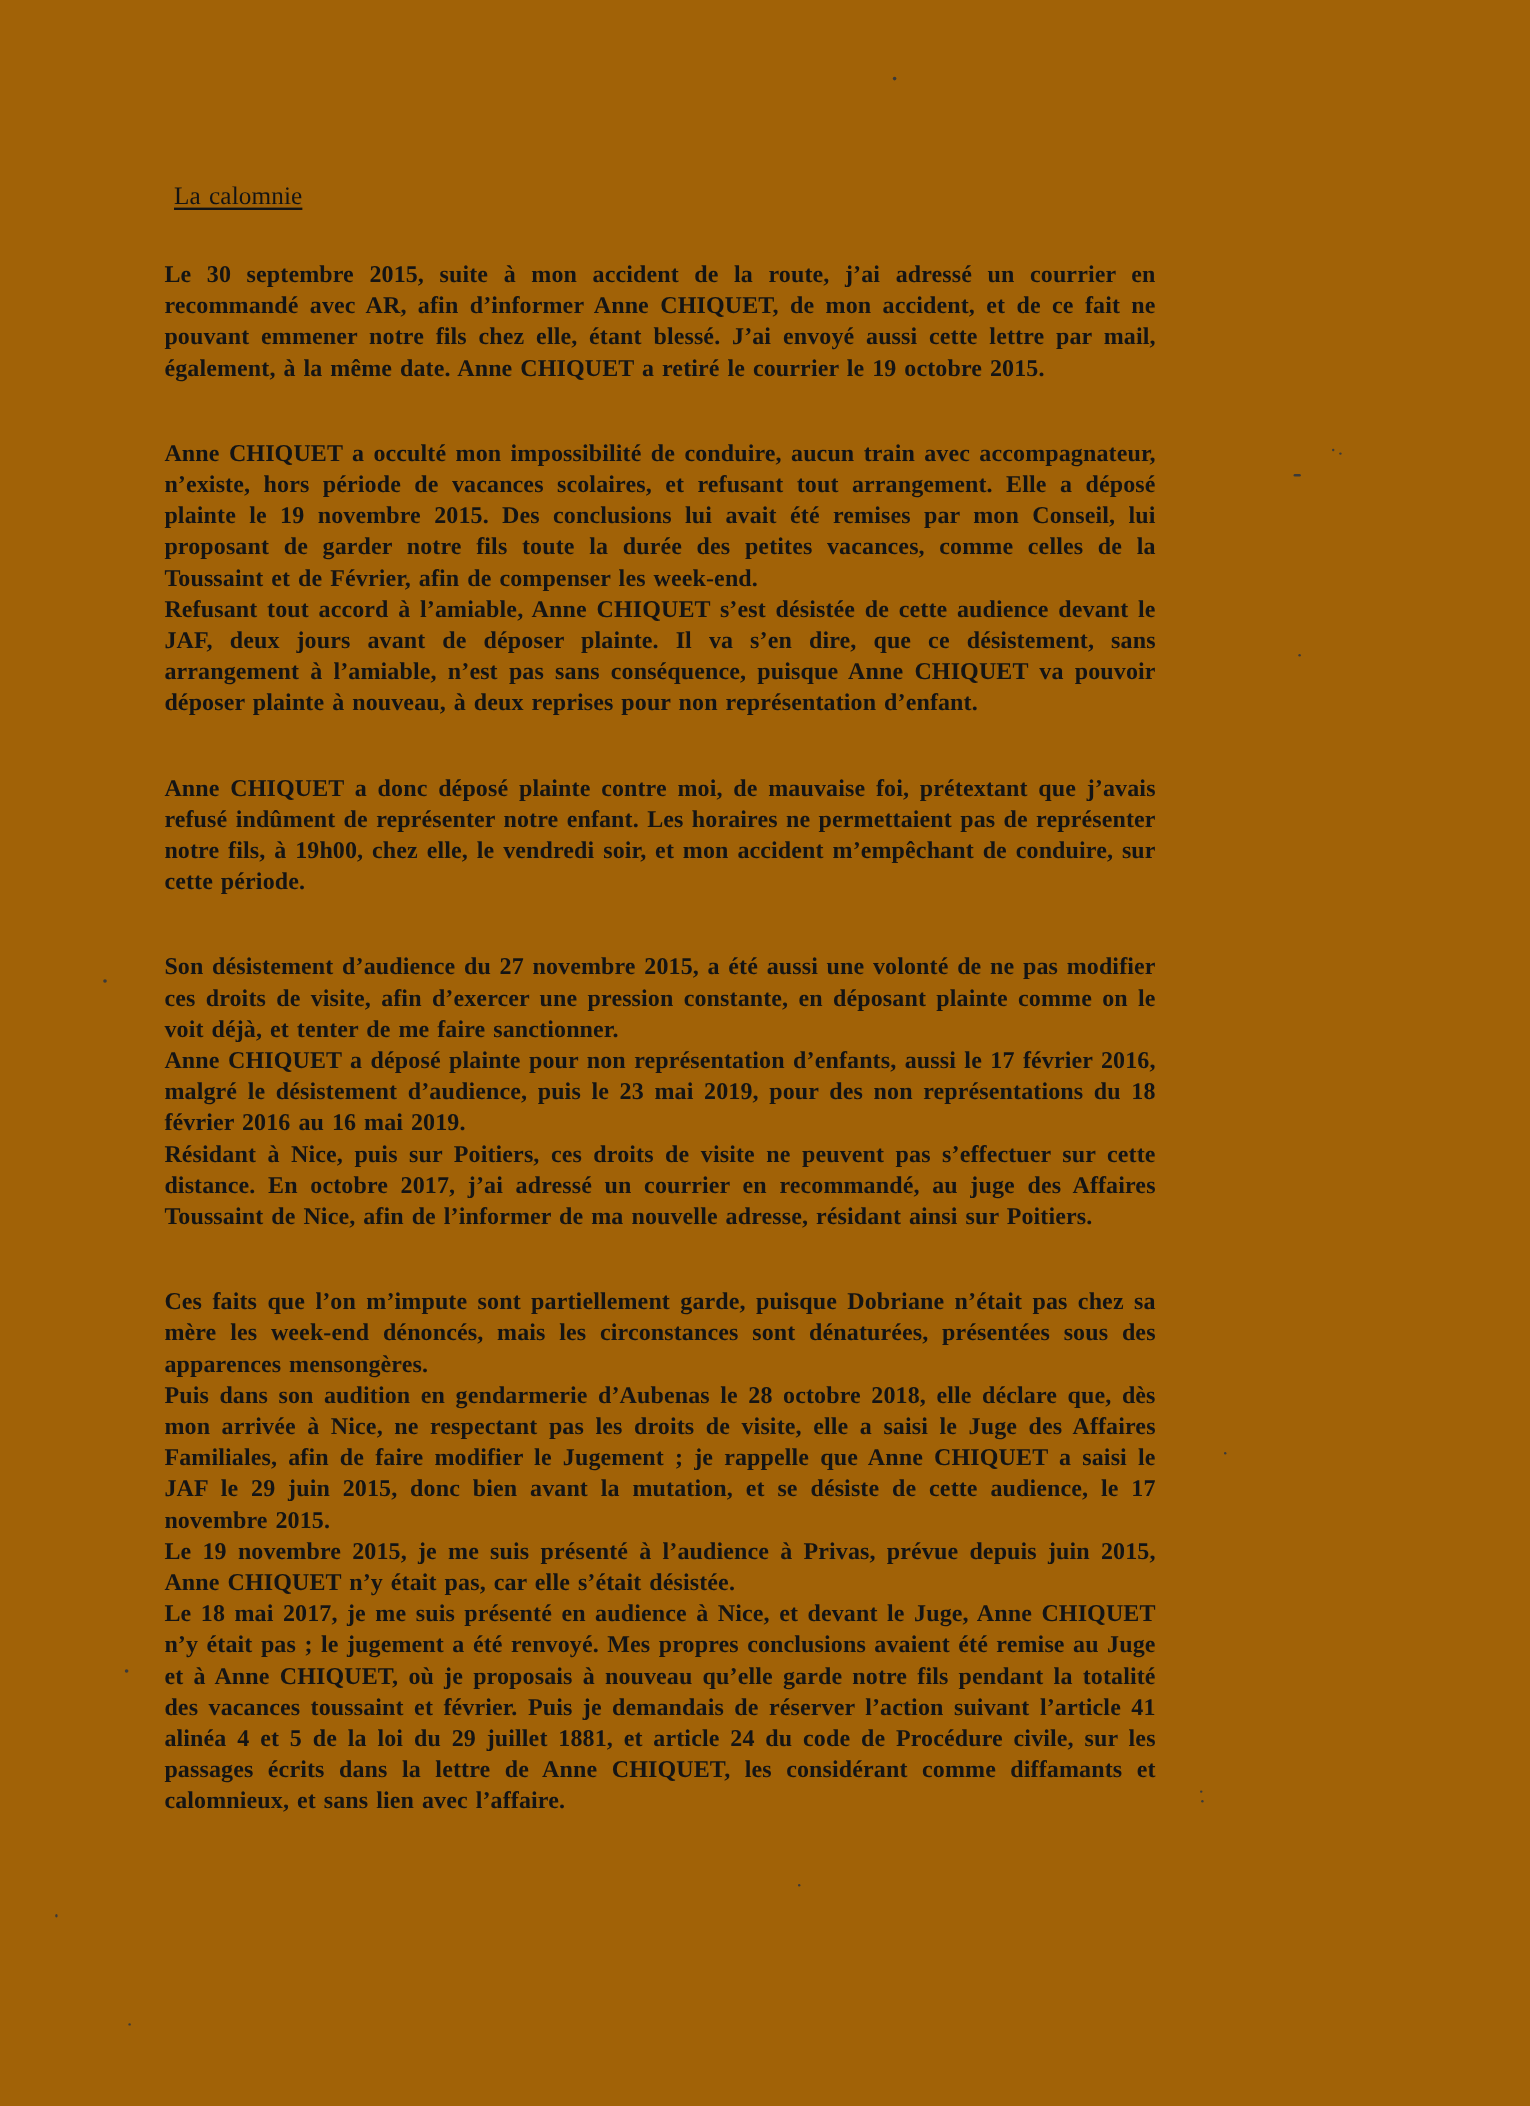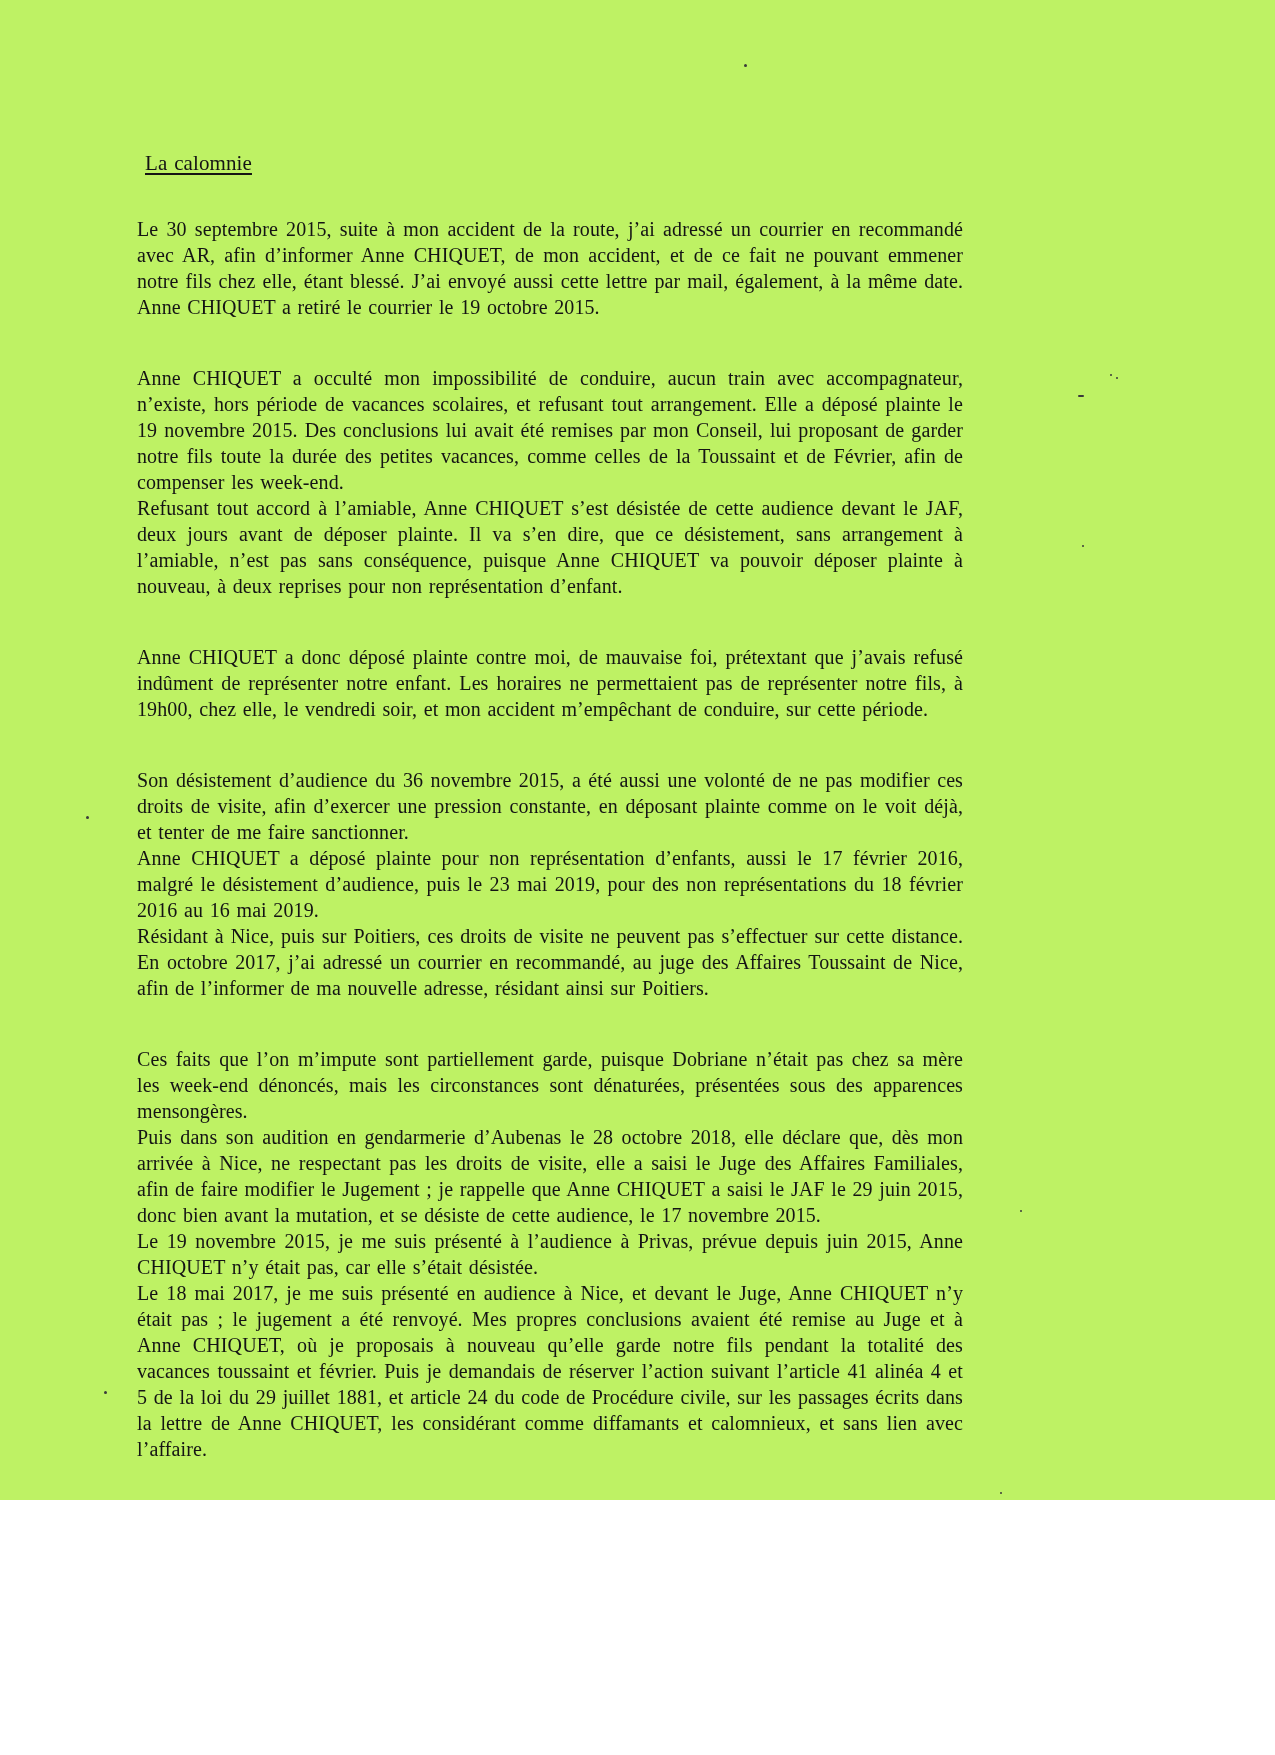--- a/index.html
+++ b/index.html
@@ -3,22 +3,22 @@
 <meta charset="utf-8">
 <style>
   html, body {
     margin: 0;
     padding: 0;
     background: #ffffff;
   }
   .page {
     position: relative;
     width: 1275px;
-    height: 1500px;
-    background: #bef264;
+    height: 1755px;
+    background: #a16207;
     overflow: hidden;
     font-family: "Liberation Serif", "DejaVu Serif", serif;
     color: #141414;
   }
   .content {
     position: absolute;
     left: 137px;
     top: 150px;
     width: 826px;
     font-size: 20px;
@@ -36,20 +36,21 @@
     text-align: left;
   }
   .group {
     margin: 0 0 45px 0;
   }
   .group:last-child {
     margin-bottom: 0;
   }
   .group p {
     margin: 0;
+    font-weight: bold;
   }
   
   .speck {
     position: absolute;
     background: #3a3a3a;
     border-radius: 50%;
   }
   .s1  { left: 744px; top: 64px;  width: 3px; height: 3px; }
   .s2  { left: 1110px; top: 374px; width: 2px; height: 2px; }
   .s3  { left: 1116px; top: 377px; width: 2px; height: 2px; }
@@ -80,21 +81,21 @@
     <div class="group">
       <p>Anne CHIQUET a occulté mon impossibilité de conduire, aucun train avec accompagnateur, n’existe, hors période de vacances scolaires, et refusant tout arrangement. Elle a déposé plainte le 19 novembre 2015. Des conclusions lui avait été remises par mon Conseil, lui proposant de garder notre fils toute la durée des petites vacances, comme celles de la Toussaint et de Février, afin de compenser les week-end.</p>
       <p>Refusant tout accord à l’amiable, Anne CHIQUET s’est désistée de cette audience devant le JAF, deux jours avant de déposer plainte. Il va s’en dire, que ce désistement, sans arrangement à l’amiable, n’est pas sans conséquence, puisque Anne CHIQUET va pouvoir déposer plainte à nouveau, à deux reprises pour non représentation d’enfant.</p>
     </div>
 
     <div class="group">
       <p>Anne CHIQUET a donc déposé plainte contre moi, de mauvaise foi, prétextant que j’avais refusé indûment de représenter notre enfant. Les horaires ne permettaient pas de représenter notre fils, à 19h00, chez elle, le vendredi soir, et mon accident m’empêchant de conduire, sur cette période.</p>
     </div>
 
     <div class="group">
-      <p>Son désistement d’audience du 36 novembre 2015, a été aussi une volonté de ne pas modifier ces droits de visite, afin d’exercer une pression constante, en déposant plainte comme on le voit déjà, et tenter de me faire sanctionner.</p>
+      <p>Son désistement d’audience du 27 novembre 2015, a été aussi une volonté de ne pas modifier ces droits de visite, afin d’exercer une pression constante, en déposant plainte comme on le voit déjà, et tenter de me faire sanctionner.</p>
       <p>Anne CHIQUET a déposé plainte pour non représentation d’enfants, aussi le 17 février 2016, malgré le désistement d’audience, puis le 23 mai 2019, pour des non représentations du 18 février 2016 au 16 mai 2019.</p>
       <p>Résidant à Nice, puis sur Poitiers, ces droits de visite ne peuvent pas s’effectuer sur cette distance. En octobre 2017, j’ai adressé un courrier en recommandé, au juge des Affaires Toussaint de Nice, afin de l’informer de ma nouvelle adresse, résidant ainsi sur Poitiers.</p>
     </div>
 
     <div class="group">
       <p>Ces faits que l’on m’impute sont partiellement garde, puisque Dobriane n’était pas chez sa mère les week-end dénoncés, mais les circonstances sont dénaturées, présentées sous des apparences mensongères.</p>
       <p>Puis dans son audition en gendarmerie d’Aubenas le 28 octobre 2018, elle déclare que, dès mon arrivée à Nice, ne respectant pas les droits de visite, elle a saisi le Juge des Affaires Familiales, afin de faire modifier le Jugement ; je rappelle que Anne CHIQUET a saisi le JAF le 29 juin 2015, donc bien avant la mutation, et se désiste de cette audience, le 17 novembre 2015.</p>
       <p>Le 19 novembre 2015, je me suis présenté à l’audience à Privas, prévue depuis juin 2015, Anne CHIQUET n’y était pas, car elle s’était désistée.</p>
       <p>Le 18 mai 2017, je me suis présenté en audience à Nice, et devant le Juge, Anne CHIQUET n’y était pas ; le jugement a été renvoyé. Mes propres conclusions avaient été remise au Juge et à Anne CHIQUET, où je proposais à nouveau qu’elle garde notre fils pendant la totalité des vacances toussaint et février. Puis je demandais de réserver l’action suivant l’article 41 alinéa 4 et 5 de la loi du 29 juillet 1881, et article 24 du code de Procédure civile,  sur les passages écrits dans la lettre de Anne CHIQUET, les considérant comme diffamants et calomnieux, et sans lien avec l’affaire.</p>
     </div>

